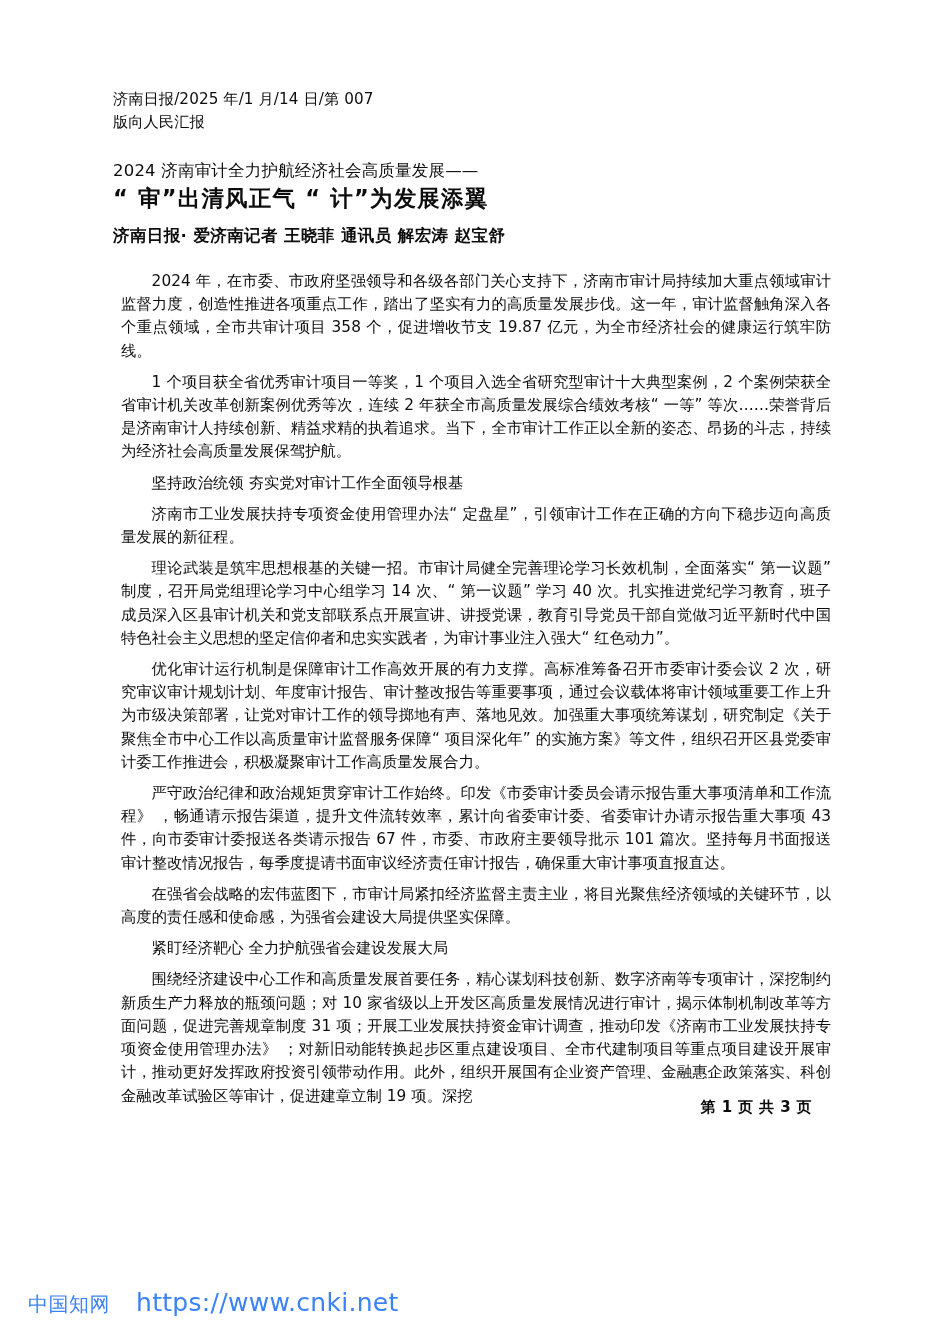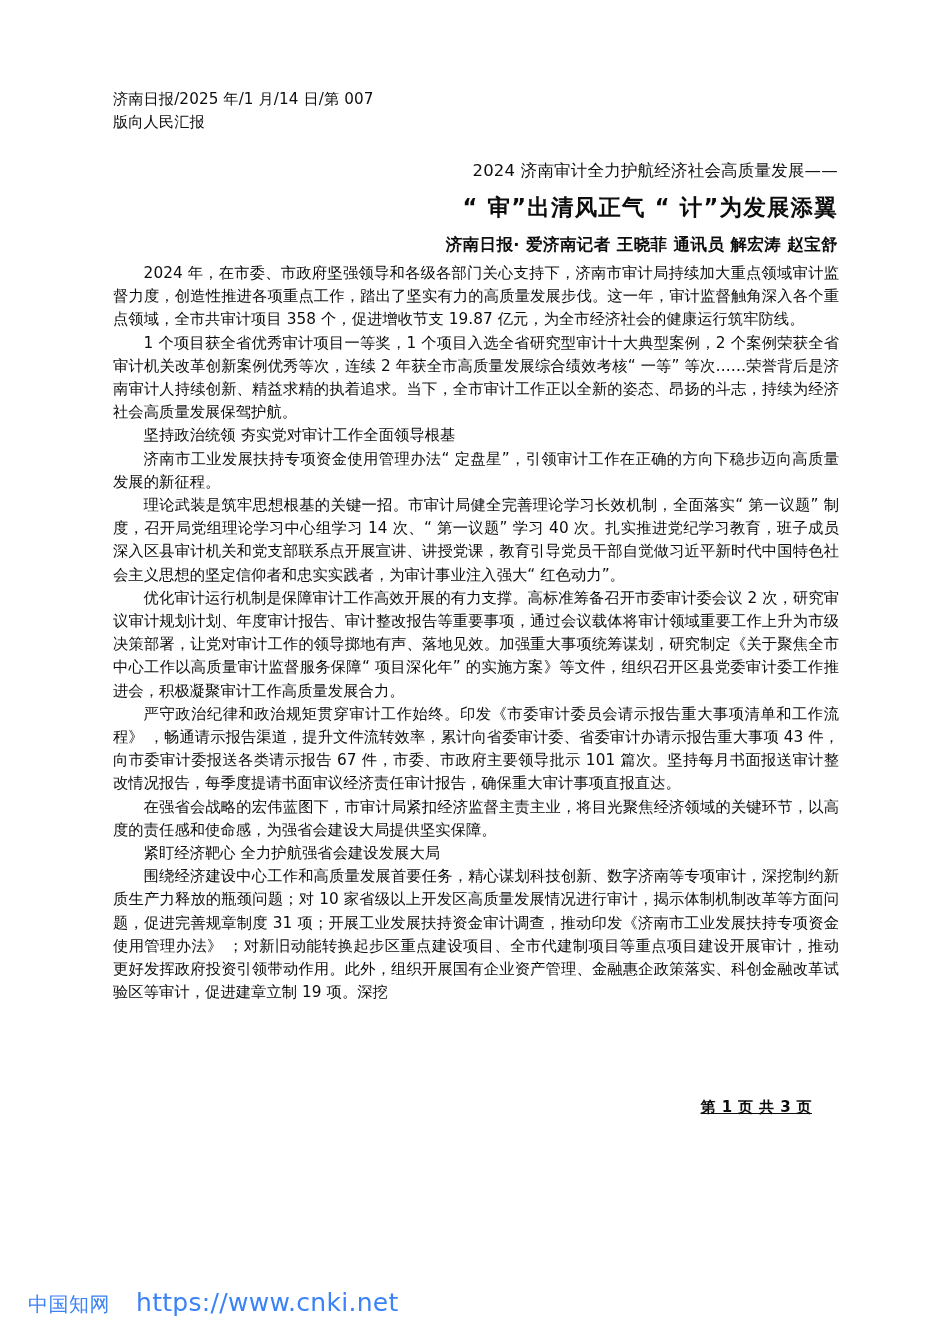--- a/index.html
+++ b/index.html
@@ -36,34 +36,34 @@
     letter-spacing: 0.1px;
     white-space: pre-line;
   }
 
   
   .title-wrap {
     position: absolute;
     left: 113px;
     top: 158px;
     width: 725px;
-    text-align: right;
+    text-align: left;
   }
   .title-kicker {
     font-size: 16.5px;
     line-height: 25px;
     font-weight: normal;
     letter-spacing: 0.2px;
   }
   .title-main {
     font-size: 22.5px;
     line-height: 31px;
     font-weight: bold;
     letter-spacing: 1.2px;
-    margin-top: 9px;
+    margin-top: 0;
   }
   .title-byline {
     font-size: 16.5px;
     line-height: 27px;
     font-weight: bold;
     letter-spacing: 0.4px;
     margin-top: 8px;
   }
 
   
@@ -73,41 +73,40 @@
     top: 262px;
     width: 726px;
   }
   .para {
     font-size: 15.3px;
     line-height: 23.2px;
     text-align: justify;
     text-justify: inter-ideograph;
     text-indent: 2em;
     letter-spacing: 0.05px;
-    margin: 0;
+    margin: 8px;
     word-break: break-all;
   }
   .para.heading {
     text-indent: 2em;
   }
 
   
   .page-footer {
     position: absolute;
     left: 113px;
     top: 1096px;
     width: 726px;
     text-align: right;
     padding-right: 27px;
     box-sizing: border-box;
     font-size: 15px;
     line-height: 22px;
     font-weight: bold;
     letter-spacing: 0.4px;
-    text-decoration: underline;
   }
 
   
   .watermark {
     position: absolute;
     left: 28px;
     top: 1288px;
     display: flex;
     align-items: baseline;
     gap: 26px;

